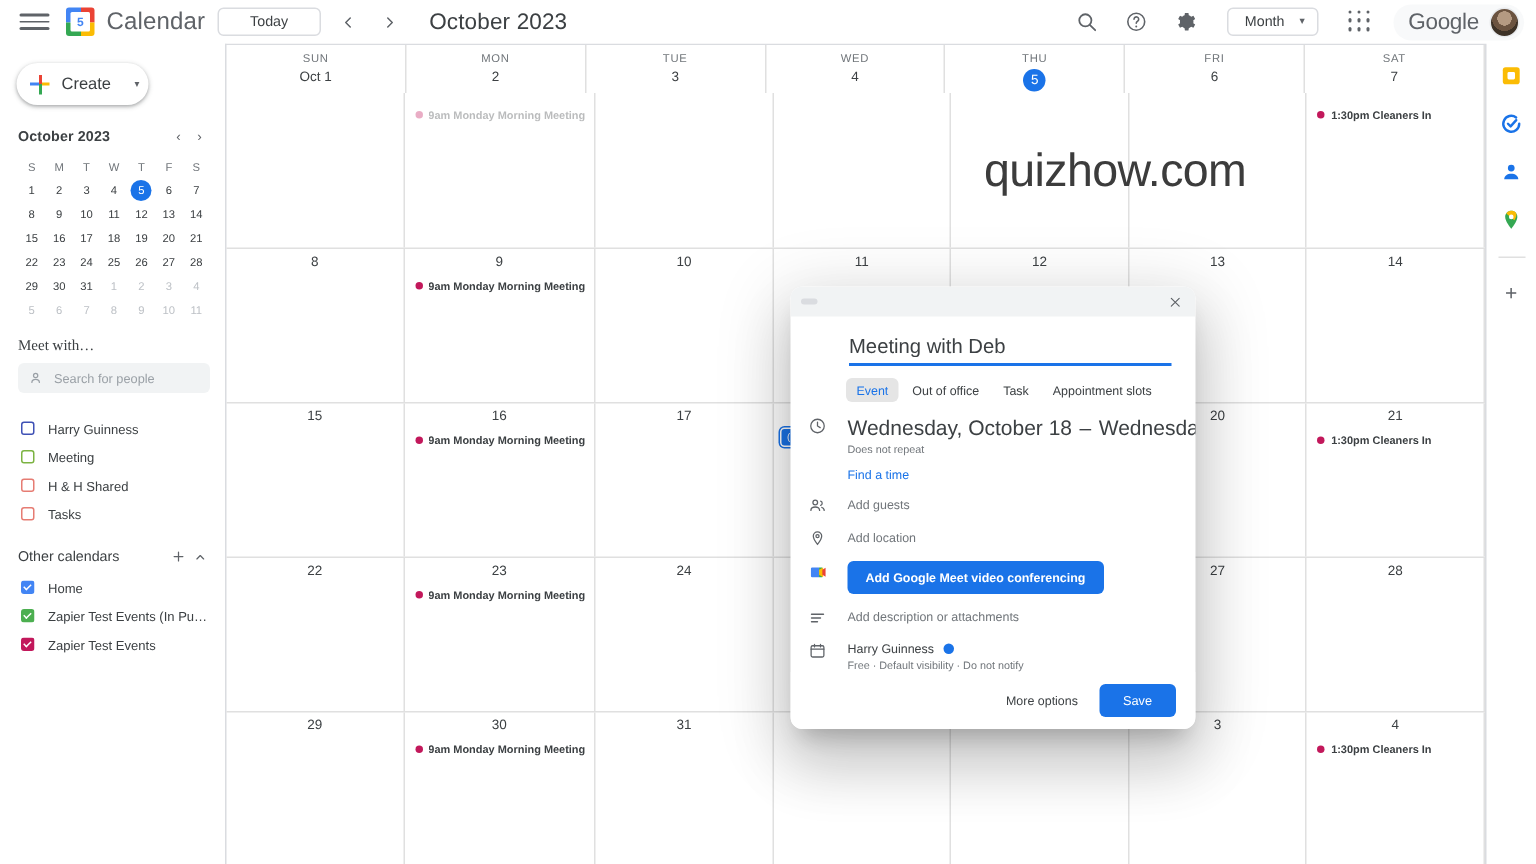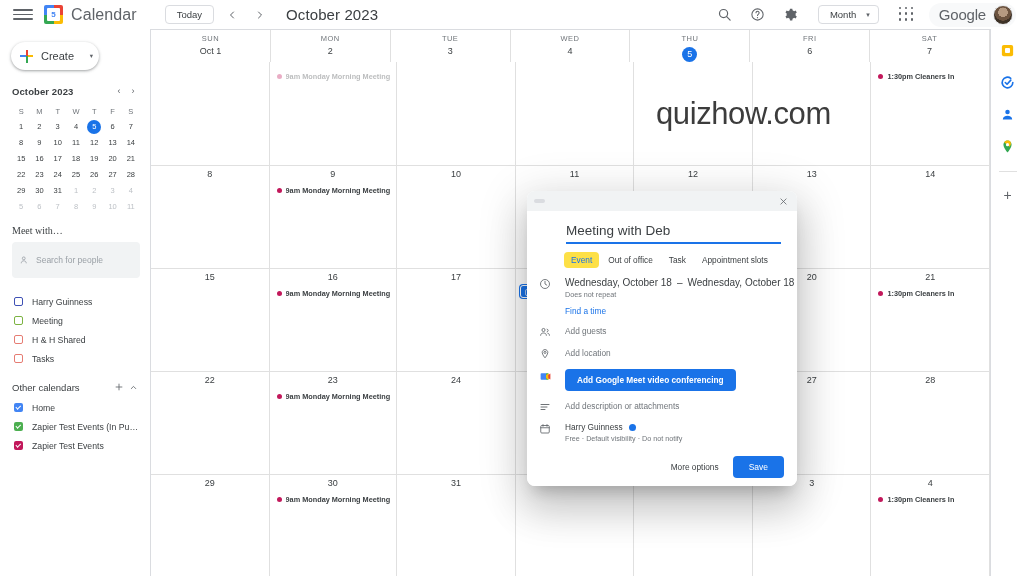--- a/index.html
+++ b/index.html
@@ -24,23 +24,23 @@
   .gcal-logo .q { position: absolute; width: 50%; height: 50%; }
   .gcal-logo .q1 { left:0; top:0; background:#4285f4; border-top-left-radius:2px;}
   .gcal-logo .q2 { right:0; top:0; background:#ea4335; border-top-right-radius:2px;}
   .gcal-logo .q3 { left:0; bottom:0; background:#34a853; border-bottom-left-radius:2px;}
   .gcal-logo .q4 { right:0; bottom:0; background:#fbbc04; border-bottom-right-radius:2px;}
   .gcal-logo .inner { position:absolute; left:3px; top:3px; right:3px; bottom:3px;
     background:#fff; border-radius:1px; display:flex; align-items:center;
     justify-content:center; font-size:8px; color:#4285f4; font-weight:bold;}
   .brand { font-size: 16px; color: #5f6368; margin-left: 8px; letter-spacing: .1px; }
   .today-btn {
-    margin-left: 28px; font-size: 9.5px; color: #3c4043;
+    margin-left: 8px; font-size: 9.5px; color: #3c4043;
     border: 1px solid #dadce0; border-radius: 4px;
-    padding: 4px 11px; background: #fff; cursor: pointer; line-height: 1;
+    padding: 4px 21px; background: #fff; cursor: pointer; line-height: 1;
   }
   .navarrow { width: 20px; height: 20px; margin-left: 8px; display:flex;
     align-items:center; justify-content:center; color:#5f6368;
     font-size: 13px; cursor: pointer; border-radius: 50%; }
   .navarrow:first-of-type { margin-left: 14px; }
   .periodlabel { font-size: 15px; color: #3c4043; margin-left: 16px; letter-spacing: .1px; }
   .spacer { flex: 1; }
   .ticon { width: 22px; height: 22px; margin-left: 11px; display: flex;
     align-items: center; justify-content: center; cursor: pointer; color: #5f6368; }
   .viewsel {
@@ -100,21 +100,21 @@
     height: 16px; line-height: 16px; cursor: pointer; position: relative;
   }
   .minical-grid .day.dim { color: #bdc1c6; }
   .minical-grid .day.sel span {
     display: inline-block; width: 14px; height: 14px; line-height: 14px;
     border-radius: 50%; background: #1a73e8; color: #fff;
   }
 
   .meetwith { margin: 10px 12px 0; font-size: 10px; color: #3c4043; font-family: Liberation Serif, serif; }
   .meetsearch {
-    margin: 6px 10px 0 12px; height: 36px; background: #f1f3f4;
+    margin: 6px 10px 0 12px; height: 20px; background: #f1f3f4;
     border-radius: 4px; display: flex; align-items: center; gap: 6px;
     padding: 0 8px; cursor: text;
   }
   .meetsearch .ic { color: #9aa0a6; font-size: 9px; display:flex; }
   .meetsearch .ph { font-size: 8.5px; color: #9aa0a6; }
 
   .callist { margin-top: 14px; }
   .callist-head {
     display: flex; align-items: center; height: 22px;
     padding: 0 10px 0 12px; cursor: pointer;
@@ -206,27 +206,27 @@
   .dlg-body { padding: 10px 14px 0 12px; }
   .title-input {
     margin-left: 27px; width: 215px; font-size: 13.5px; color: #3c4043;
     border: none; border-bottom: 2px solid #1a73e8; outline: none;
     padding: 2px 0 4px; background: transparent;
     font-family: "Liberation Sans", sans-serif; caret-color: #1a73e8;
   }
   .tabs { display: flex; gap: 2px; margin: 8px 0 0 25px; }
   .tab { font-size: 8.3px; color: #3c4043; padding: 3px 7px;
     border-radius: 4px; cursor: pointer; white-space: nowrap; }
-  .tab.active { background: #fde047; color: #1a73e8; text-align: right; }
+  .tab.active { background: #e5e5e5; color: #1a73e8; text-align: right; }
   .row { display: flex; margin-top: 9px; }
   .row .ricon { width: 26px; flex: none; display: flex; justify-content: flex-start;
     padding-top: 1px; color: #5f6368; }
   .row .rbody { flex: 1; min-width: 0; }
   .whenline { display:flex; align-items:flex-start; gap: 8px; }
-  .whentxt { font-size: 10px; color: #3c4043; white-space: nowrap; cursor: pointer; }
+  .whentxt { font-size: 14px; color: #3c4043; white-space: nowrap; cursor: pointer; }
   .subtxt { font-size: 7.2px; color: #70757a; margin-top: 2px; cursor: pointer; }
   .addtime {
     font-size: 7.3px; color: #3c4043; border: 1px solid #dadce0;
     border-radius: 4px; padding: 3px 6px; cursor: pointer;
     white-space: nowrap; margin-left: auto; background:#fff;
   }
   .findtime { margin: 7px 0 0 26px; font-size: 8.3px; color: #1a73e8; cursor: pointer; }
   .placeholder { font-size: 8.3px; color: #70757a; cursor: text; padding-top:1px;}
   .meetbtn {
     background: #1a73e8; color: #fff; font-size: 8.3px; font-weight: bold;

